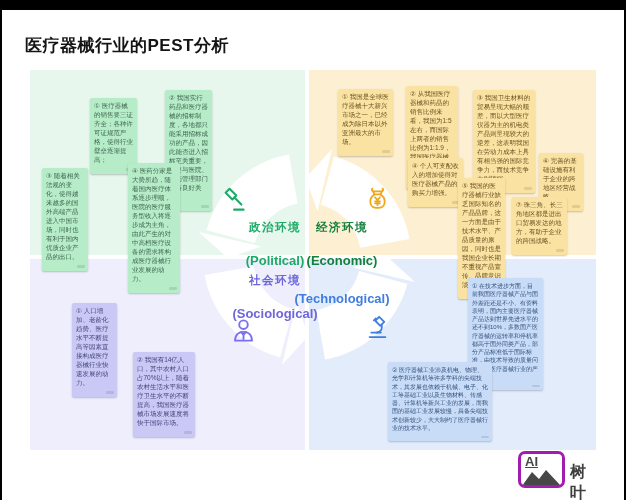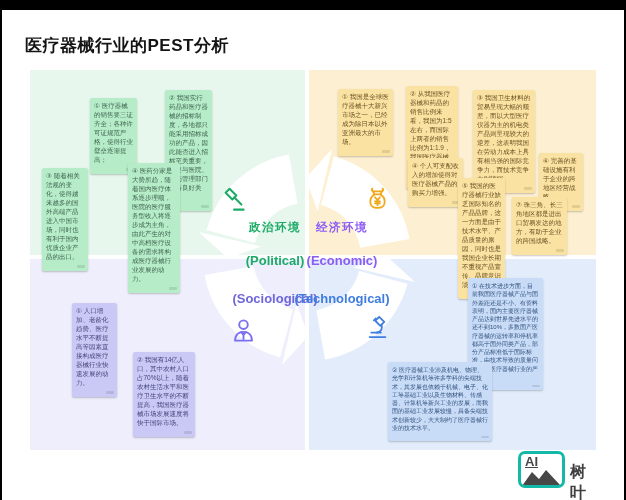--- a/index.html
+++ b/index.html
@@ -21,21 +21,21 @@
   .quad.economic  { left:307px; top:60px;  width:287px; height:185px; background:#fdf0d2; }
   .quad.social    { left:28px;  top:249px; width:275px; height:191px; background:#eeeefc; }
   .quad.tech      { left:307px; top:249px; width:287px; height:191px; background:#e2ecfb; }
 
   .cycle-ring { position:absolute; left:185px; top:127px; width:240px; height:240px; z-index:1; }
 
   .qlabel { position:absolute; width:100px; text-align:center; z-index:2; }
   .qlabel .cn { font-size:11.5px; font-weight:bold; letter-spacing:1.5px; }
   .qlabel .en { font-size:13px; font-weight:bold; margin-top:18px; }
   .qlabel.political { left:223px; top:210px; color:#1cab67; }
-  .qlabel.economic  { left:290px; top:210px; color:#8b5cf6; }
+  .qlabel.economic  { left:290px; top:210px; color:#15803d; }
   .qlabel.social    { left:223px; top:263px; color:#6e66d9; }
   .qlabel.tech      { left:290px; top:263px; color:#3f7de0; }
 
   .cicon { position:absolute; width:27px; height:27px; z-index:2; }
   .cicon svg { width:100%; height:100%; }
   .cicon.gavel  { left:218px; top:176px; }
   .cicon.money  { left:362px; top:176px; }
   .cicon.person { left:228px; top:307px; }
   .cicon.scope  { left:362px; top:304px; }
 
@@ -49,21 +49,21 @@
     width:8px; height:2.5px; background:rgba(0,0,0,0.10); border-radius:1px;
   }
   .note.political { background:#b6edc8; color:#3f6450; }
   .note.economic  { background:#fae3a2; color:#6b5224; }
   .note.social    { background:#cac9f5; color:#45457c; }
   .note.tech      { background:#c8dcf8; color:#33527c; font-size:6px; }
 
   .watermark { position:absolute; z-index:4; }
   .wm-icon {
     position:absolute; left:516px; top:441px; width:47px; height:37px;
-    border:3px solid #14b8a6; border-radius:7px; background:#fff; overflow:hidden;
+    border:3px solid #a21caf; border-radius:7px; background:#fff; overflow:hidden;
   }
   .wm-icon .ai {
     position:absolute; left:4px; top:0px; font-size:13px; font-weight:bold;
     color:#474747; text-decoration:underline;
   }
   .wm-icon svg { position:absolute; left:0; bottom:-1px; width:41px; height:20px; }
   .wm-brand {
     position:absolute; left:568px; top:452px; font-size:16px; font-weight:bold; color:#3f3f3f;
   }
 </style>
@@ -96,20 +96,21 @@
 
   <div class="qlabel political">
     <div class="cn">政治环境</div>
     <div class="en">(Political)</div>
   </div>
   <div class="qlabel economic">
     <div class="cn">经济环境</div>
     <div class="en">(Economic)</div>
   </div>
   <div class="qlabel social">
+    <div class="cn">社会环境</div>
     <div class="en">(Sociological)</div>
   </div>
   <div class="qlabel tech">
     <div class="en">(Technological)</div>
   </div>
 
   <div class="cicon gavel">
     <svg viewBox="0 0 24 24" fill="none" stroke="#1cab67" stroke-width="1.8" stroke-linecap="round" stroke-linejoin="round">
       <path d="M8.5 2.5 L14.5 8.5 L11 12 L5 6 Z"></path>
       <path d="M12.8 10.2 L19 16.5"></path>

